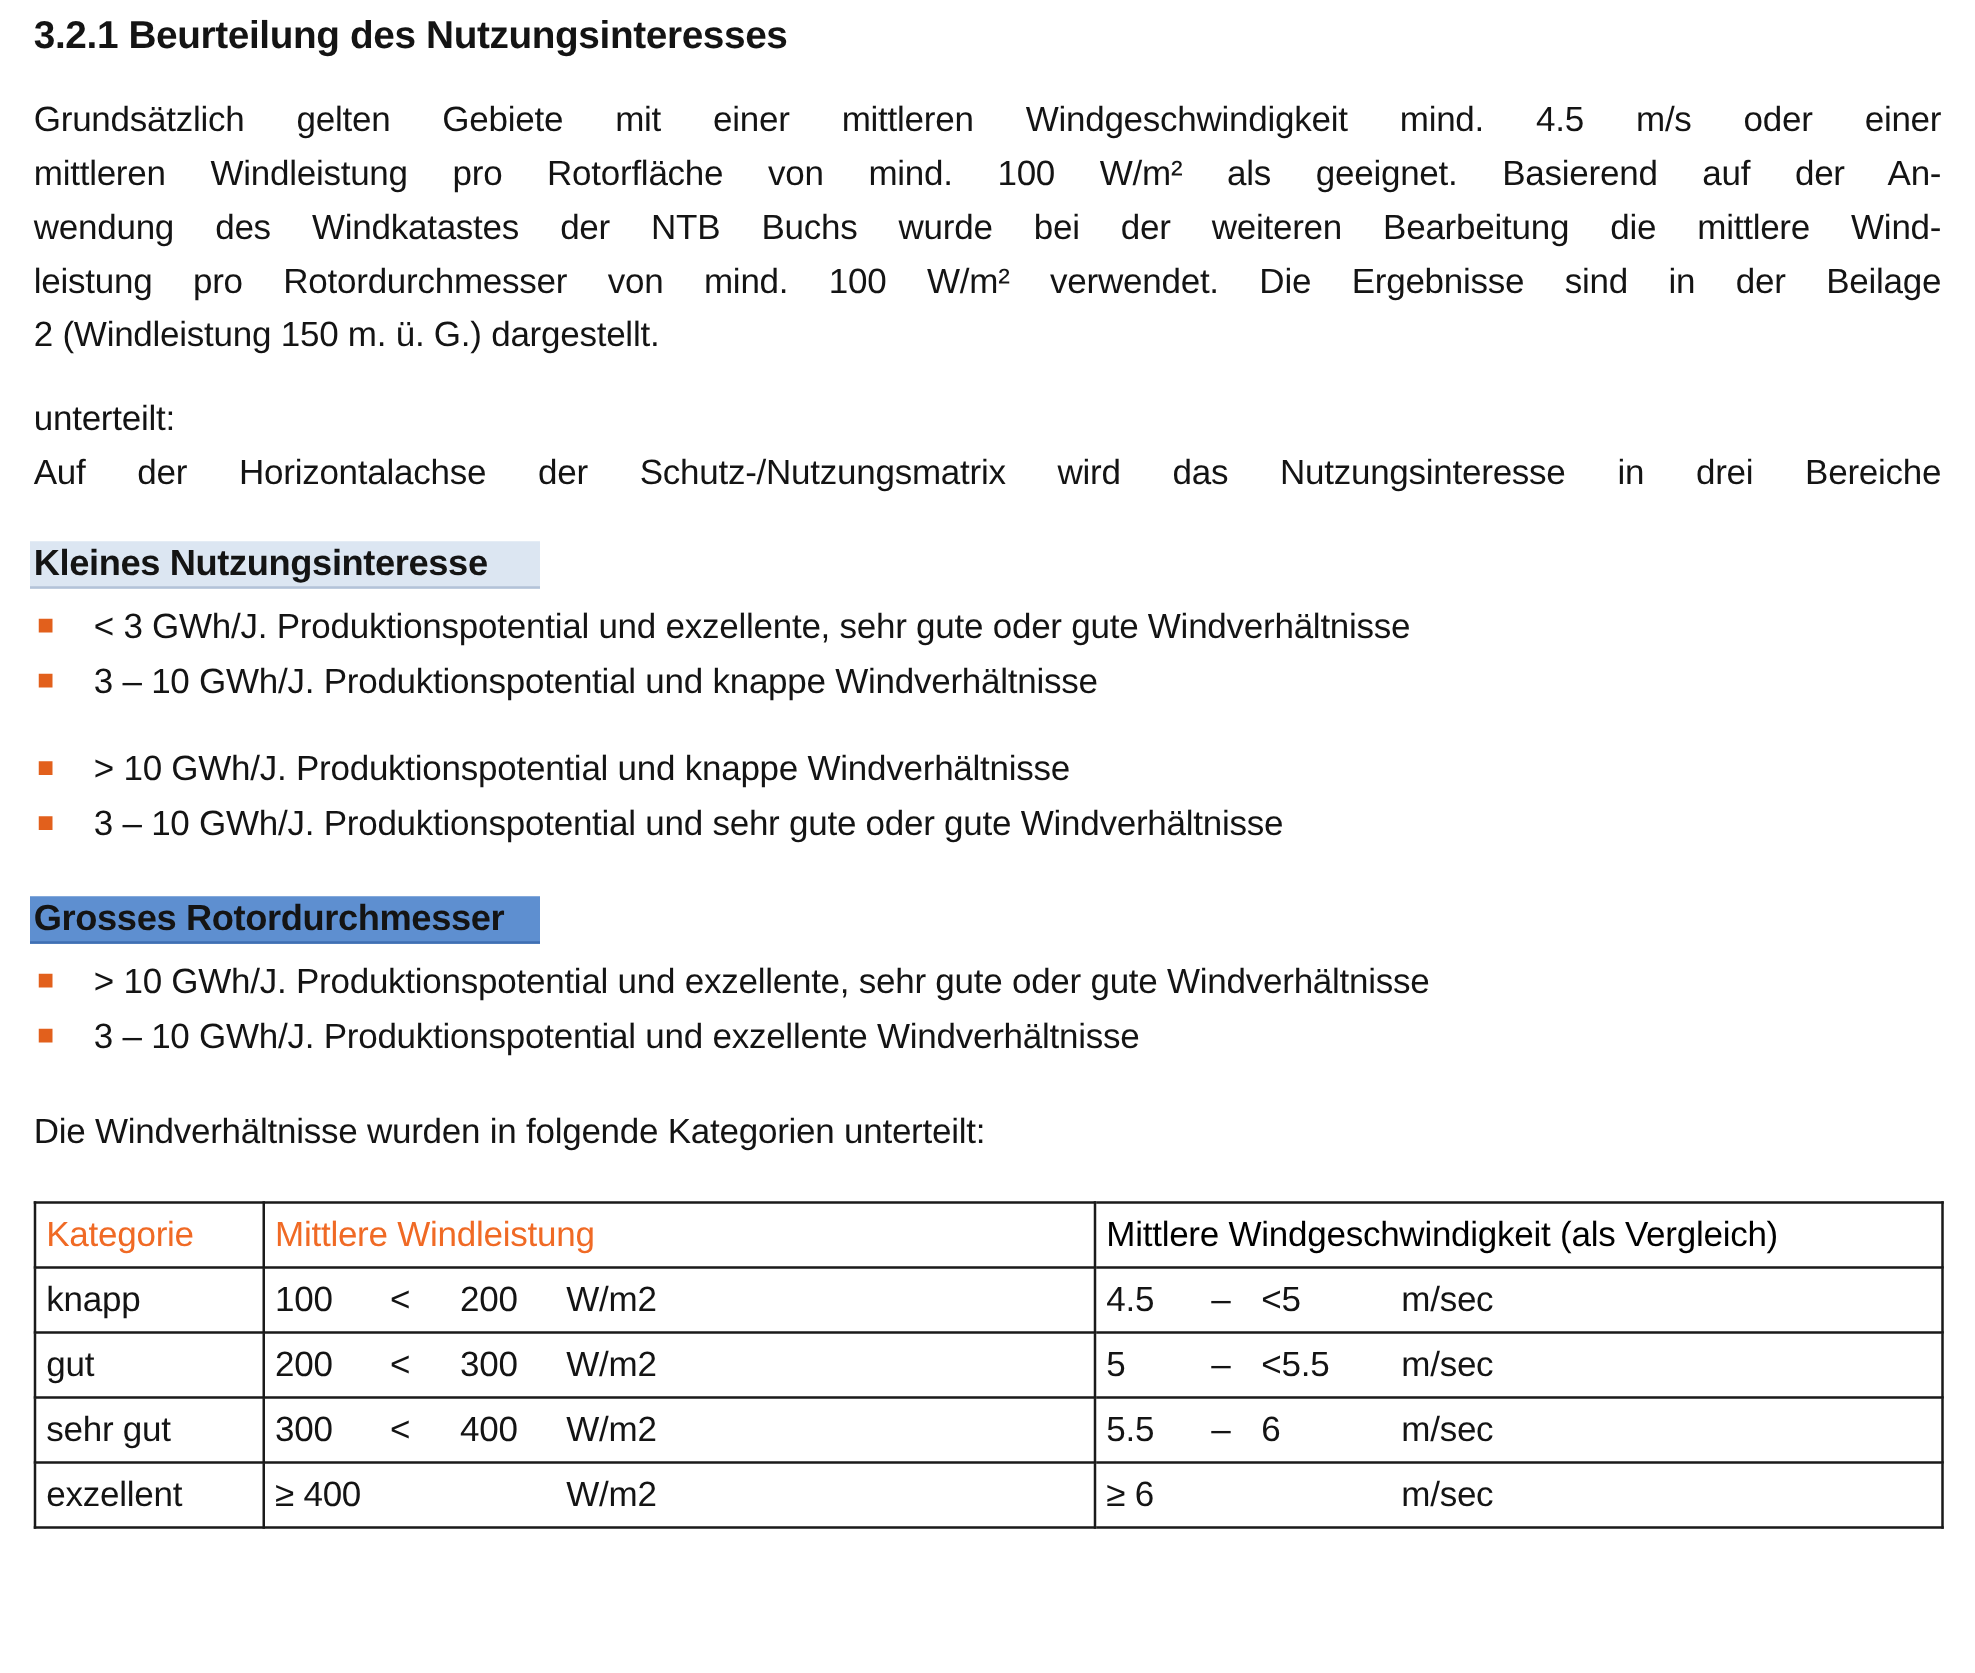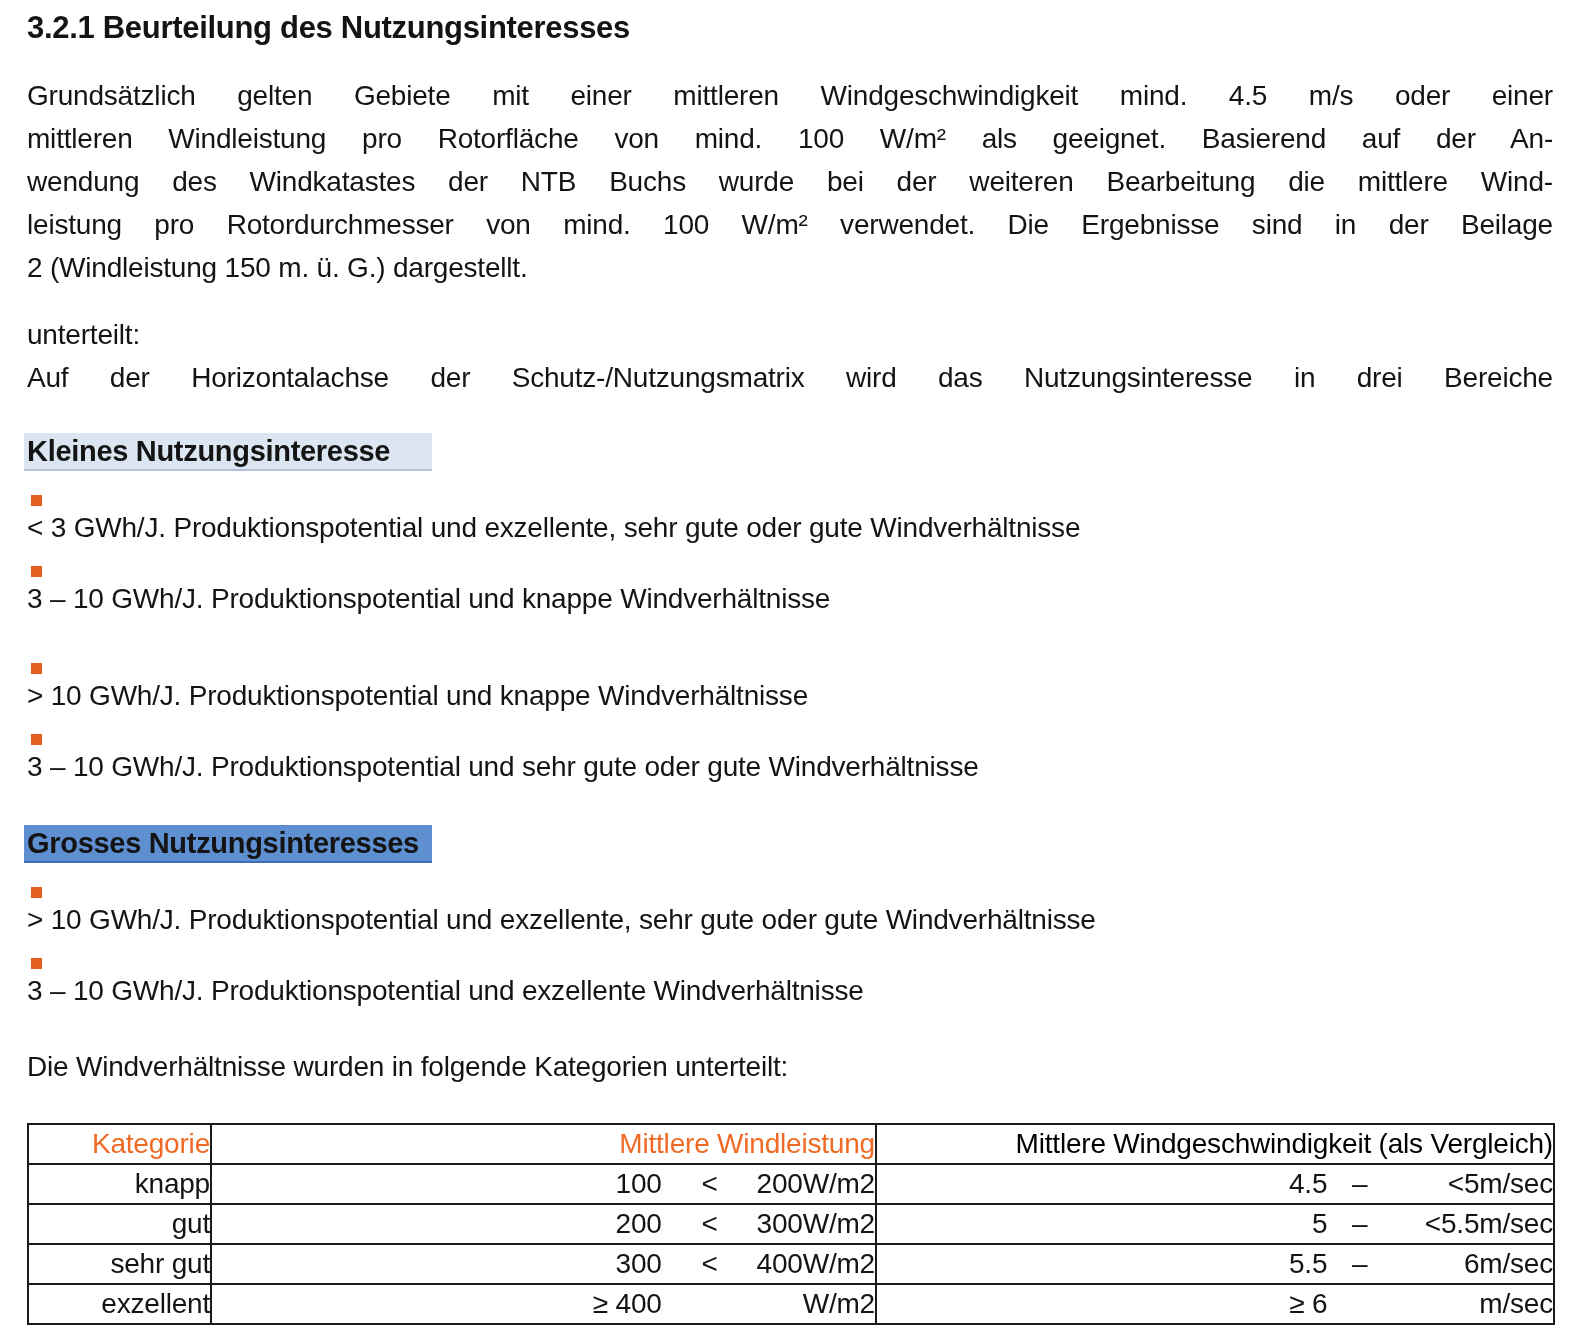--- a/index.html
+++ b/index.html
@@ -27,39 +27,39 @@
     width:408px;height:38px;line-height:36px;
     font-size:29px;font-weight:700;letter-spacing:-0.3px;
     padding-left:3px;margin:10px 0 8px -3px;
     border-bottom:2px solid transparent;
     white-space:nowrap;
   }
 
   ul.bullets{list-style:none;margin:0 0 26px 0;padding:0;}
   ul.bullets li{
     display:flex;align-items:flex-start;
-    line-height:44px;font-size:28px;letter-spacing:-0.2px;white-space:nowrap;flex-direction:column;
+    line-height:44px;font-size:28px;letter-spacing:-0.2px;white-space:nowrap;
   }
   .sq{
     flex:0 0 auto;width:11px;height:11px;margin:16px 33px 0 4px;
     background:#E2601C;
   }
 
   .para3{margin:38px 0 40px 0;font-size:28px;letter-spacing:-0.2px;}
 
   table.wind{
     border-collapse:collapse;table-layout:fixed;
     width:1526px;font-size:28px;letter-spacing:-0.2px;
   }
   table.wind col.c1{width:183px;}
   table.wind col.c2{width:665px;}
   table.wind col.c3{width:678px;}
   table.wind td,table.wind th{
-    border:2px solid #1a1a1a;height:40px;box-sizing:border-box;
-    padding:0 0 0 8px;text-align:right;vertical-align:middle;white-space:nowrap;
+    border:2px solid #1a1a1a;height:52px;box-sizing:border-box;
+    padding:0 0 0 8px;text-align:left;vertical-align:middle;white-space:nowrap;
     font-weight:400;
   }
   table.wind th{font-size:28px;}
   .part{display:inline-block;white-space:nowrap;vertical-align:bottom;}
   .cell-leistung .part:nth-child(1){width:92px;}
   .cell-leistung .part:nth-child(2){width:56px;}
   .cell-leistung .part:nth-child(3){width:85px;}
   .cell-wind .part:nth-child(1){width:84px;}
   .cell-wind .part:nth-child(2){width:40px;}
   .cell-wind .part:nth-child(3){width:112px;}
@@ -100,21 +100,21 @@
     <li>
       <span class="sq" style="background-color: rgb(226, 96, 28);"></span>
       <span>&gt; 10 GWh/J. Produktionspotential und knappe Windverhältnisse</span>
     </li>
     <li>
       <span class="sq" style="background-color: rgb(226, 96, 28);"></span>
       <span>3 – 10 GWh/J. Produktionspotential und sehr gute oder gute Windverhältnisse</span>
     </li>
   </ul>
 
-  <div class="sec-title" style="background-color: rgb(94, 143, 208); border-bottom-color: rgb(63, 111, 178);">Grosses Nutzungsinteresses</div>
+  <div class="sec-title" style="background-color: rgb(94, 143, 208); border-bottom-color: rgb(63, 111, 178);">Grosses Rotordurchmesser</div>
   <ul class="bullets">
     <li>
       <span class="sq" style="background-color: rgb(226, 96, 28);"></span>
       <span>&gt; 10 GWh/J. Produktionspotential und exzellente, sehr gute oder gute Windverhältnisse</span>
     </li>
     <li>
       <span class="sq" style="background-color: rgb(226, 96, 28);"></span>
       <span>3 – 10 GWh/J. Produktionspotential und exzellente Windverhältnisse</span>
     </li>
   </ul>

